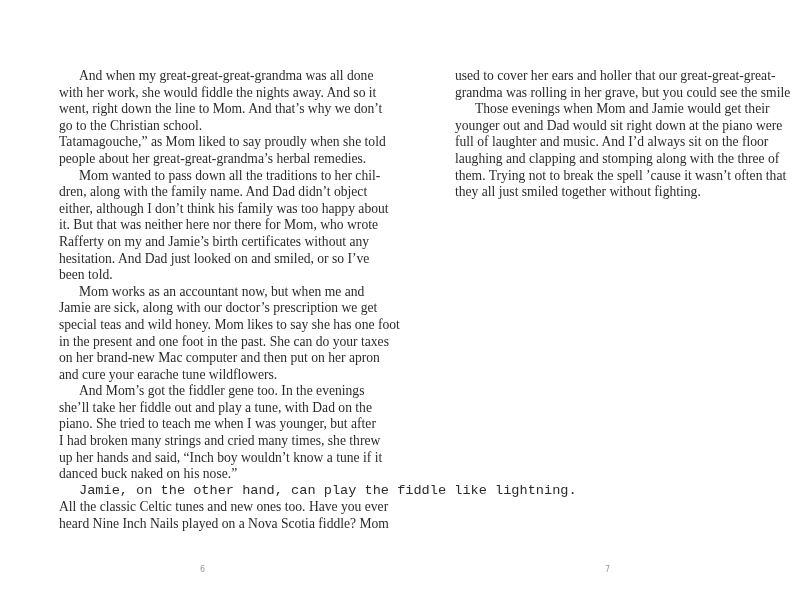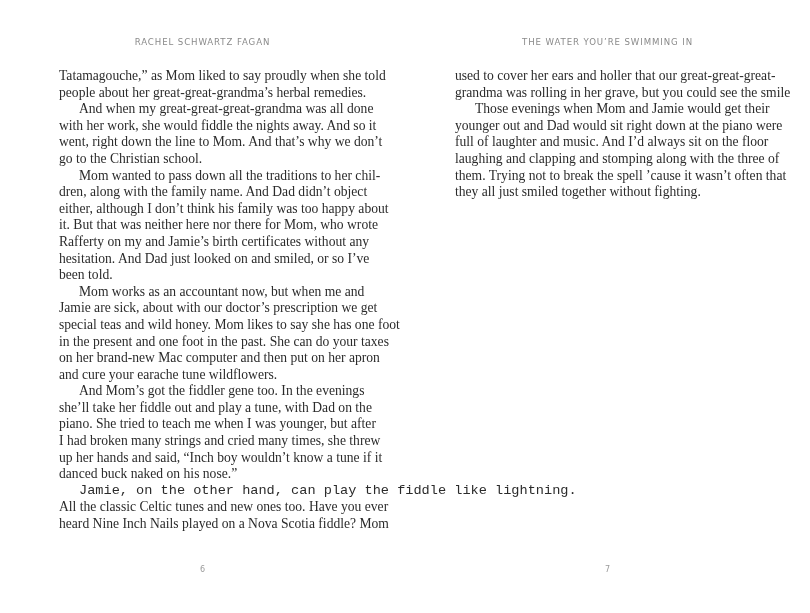--- a/index.html
+++ b/index.html
@@ -31,44 +31,43 @@
     position: absolute; top: 565px; width: 405px; left: 0; text-align: center;
     font-family: "DejaVu Sans", sans-serif; font-size: 8px; color: #9a9a9a;
   }
 </style>
 </head>
 <body>
 
 <div class="spread">
 
   <div class="page left">
-    <div class="running-head">RACHEL SCHWARTZ FAGAN</div>
     <div class="text-block" id="left-body">
-        <p>
-          <span class="line">Tatamagouche,” as Mom liked to say proudly when she told</span>
-          <span class="line last">people about her great-great-grandma’s herbal remedies.</span>
-        </p>
         <p>
           <span class="line" style="text-indent: 20px;">And when my great-great-great-grandma was all done</span>
           <span class="line">with her work, she would fiddle the nights away. And so it</span>
           <span class="line">went, right down the line to Mom. And that’s why we don’t</span>
           <span class="line last">go to the Christian school.</span>
+        </p>
+        <p>
+          <span class="line">Tatamagouche,” as Mom liked to say proudly when she told</span>
+          <span class="line last">people about her great-great-grandma’s herbal remedies.</span>
         </p>
         <p>
           <span class="line" style="text-indent: 20px;">Mom wanted to pass down all the traditions to her chil-</span>
           <span class="line">dren, along with the family name. And Dad didn’t object</span>
           <span class="line">either, although I don’t think his family was too happy about</span>
           <span class="line">it. But that was neither here nor there for Mom, who wrote</span>
           <span class="line">Rafferty on my and Jamie’s birth certificates without any</span>
           <span class="line">hesitation. And Dad just looked on and smiled, or so I’ve</span>
           <span class="line last">been told.</span>
         </p>
         <p>
           <span class="line" style="text-indent: 20px;">Mom works as an accountant now, but when me and</span>
-          <span class="line">Jamie are sick, about with our doctor’s prescription we get</span>
+          <span class="line">Jamie are sick, along with our doctor’s prescription we get</span>
           <span class="line">special teas and wild honey. Mom likes to say she has one foot</span>
           <span class="line">in the present and one foot in the past. She can do your taxes</span>
           <span class="line">on her brand-new Mac computer and then put on her apron</span>
           <span class="line last">and cure your earache tune wildflowers.</span>
         </p>
         <p>
           <span class="line" style="text-indent: 20px;">And Mom’s got the fiddler gene too. In the evenings</span>
           <span class="line">she’ll take her fiddle out and play a tune, with Dad on the</span>
           <span class="line">piano. She tried to teach me when I was younger, but after</span>
           <span class="line">I had broken many strings and cried many times, she threw</span>
@@ -78,21 +77,20 @@
         <p>
           <span class="line" style="text-indent: 20px; font-family: Liberation Mono, monospace;">Jamie, on the other hand, can play the fiddle like lightning.</span>
           <span class="line">All the classic Celtic tunes and new ones too. Have you ever</span>
           <span class="line">heard Nine Inch Nails played on a Nova Scotia fiddle? Mom</span>
         </p>
       </div>
     <div class="folio">6</div>
   </div>
 
   <div class="page right">
-    <div class="running-head">THE WATER YOU’RE SWIMMING IN</div>
     <div class="text-block" id="right-body">
         <p>
           <span class="line">used to cover her ears and holler that our great-great-great-</span>
           <span class="line">grandma was rolling in her grave, but you could see the smile</span>
         </p>
         <p>
           <span class="line" style="text-indent: 20px;">Those evenings when Mom and Jamie would get their</span>
           <span class="line">younger out and Dad would sit right down at the piano were</span>
           <span class="line">full of laughter and music. And I’d always sit on the floor</span>
           <span class="line">laughing and clapping and stomping along with the three of</span>

